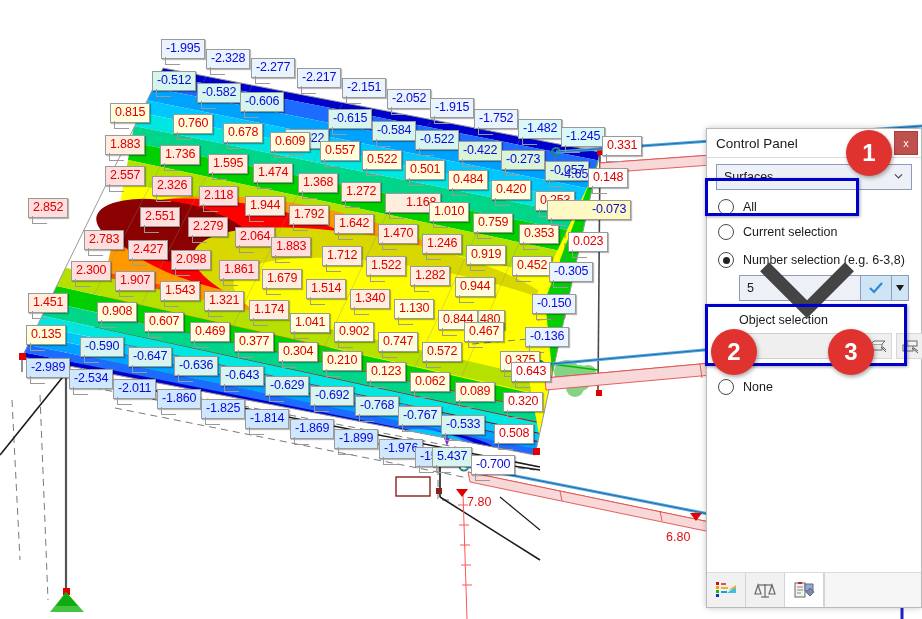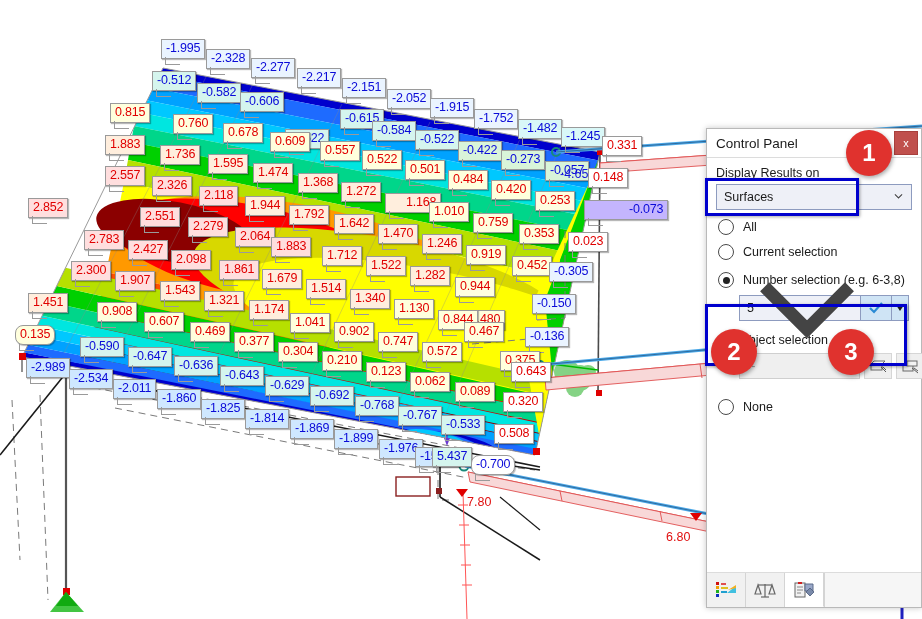--- a/index.html
+++ b/index.html
@@ -299,21 +299,21 @@
         <div class="vlabel neg" style="left: 342px; top: 78px; background: rgb(234, 244, 255);">-2.151<span class="leader"></span></div>
         <div class="vlabel neg" style="left: 387px; top: 89px; background: rgb(234, 244, 255);">-2.052<span class="leader"></span></div>
         <div class="vlabel neg" style="left: 430px; top: 98px; background: rgb(234, 244, 255);">-1.915<span class="leader"></span></div>
         <div class="vlabel neg" style="left: 474px; top: 109px; background: rgb(234, 244, 255);">-1.752<span class="leader"></span></div>
         <div class="vlabel neg" style="left: 518px; top: 119px; background: rgb(217, 248, 248);">-1.482<span class="leader"></span></div>
         <div class="vlabel neg" style="left: 561px; top: 127px; background: rgb(217, 248, 248);">-1.245<span class="leader"></span></div>
         <div class="vlabel neg" style="left: 152px; top: 71px; background: rgb(213, 245, 238);">-0.512<span class="leader"></span></div>
         <div class="vlabel neg" style="left: 197px; top: 83px; background: rgb(213, 245, 238);">-0.582<span class="leader"></span></div>
         <div class="vlabel neg" style="left: 240px; top: 92px; background: rgb(213, 245, 238);">-0.606<span class="leader"></span></div>
         <div class="vlabel neg" style="left: 285px; top: 101px; background: rgb(213, 245, 238); margin-top: 28px;">-0.622<span class="leader"></span></div>
-        <div class="vlabel neg" style="left: 328px; top: 109px; background: rgb(213, 245, 238); margin-left: 12px;">-0.615<span class="leader"></span></div>
+        <div class="vlabel neg" style="left: 328px; top: 109px; background: rgb(213, 245, 238);">-0.615<span class="leader"></span></div>
         <div class="vlabel neg" style="left: 372px; top: 121px; background: rgb(213, 245, 238);">-0.584<span class="leader"></span></div>
         <div class="vlabel neg" style="left: 415px; top: 130px; background: rgb(213, 245, 238);">-0.522<span class="leader"></span></div>
         <div class="vlabel neg" style="left: 458px; top: 141px; background: rgb(217, 244, 217);">-0.422<span class="leader"></span></div>
         <div class="vlabel neg" style="left: 501px; top: 150px; background: rgb(217, 244, 217);">-0.273<span class="leader"></span></div>
         <div class="vlabel neg" style="left: 545px; top: 161px; background: rgb(217, 244, 217);">-0.057<span class="leader"></span></div>
         <div class="vlabel pos" style="left: 110px; top: 103px; background: rgb(255, 255, 221);">0.815<span class="leader"></span></div>
         <div class="vlabel pos" style="left: 173px; top: 114px; background: rgb(255, 255, 221);">0.760<span class="leader"></span></div>
         <div class="vlabel pos" style="left: 223px; top: 123px; background: rgb(255, 255, 221);">0.678<span class="leader"></span></div>
         <div class="vlabel pos" style="left: 270px; top: 132px; background: rgb(255, 255, 221);">0.609<span class="leader"></span></div>
         <div class="vlabel pos" style="left: 320px; top: 141px; background: rgb(255, 255, 221);">0.557<span class="leader"></span></div>
@@ -371,21 +371,21 @@
         <div class="vlabel neg" style="left: 525px; top: 327px; background: rgb(234, 244, 255);">-0.136<span class="leader"></span></div>
         <div class="vlabel pos" style="left: 28px; top: 293px; background: rgb(255, 238, 221);">1.451<span class="leader"></span></div>
         <div class="vlabel pos" style="left: 97px; top: 302px; background: rgb(255, 255, 221);">0.908<span class="leader"></span></div>
         <div class="vlabel pos" style="left: 144px; top: 312px; background: rgb(255, 255, 221);">0.607<span class="leader"></span></div>
         <div class="vlabel pos" style="left: 190px; top: 322px; background: rgb(255, 255, 221);">0.469<span class="leader"></span></div>
         <div class="vlabel pos" style="left: 290px; top: 313px; background: rgb(255, 255, 221);">1.041<span class="leader"></span></div>
         <div class="vlabel pos" style="left: 334px; top: 322px; background: rgb(255, 255, 221);">0.902<span class="leader"></span></div>
         <div class="vlabel pos" style="left: 378px; top: 332px; background: rgb(255, 255, 221);">0.747<span class="leader"></span></div>
         <div class="vlabel pos" style="left: 422px; top: 342px; background: rgb(255, 255, 221);">0.572<span class="leader"></span></div>
         <div class="vlabel pos" style="left: 464px; top: 322px; background: rgb(255, 255, 221);">0.467<span class="leader"></span></div>
-        <div class="vlabel pos" style="left: 15px; top: 325px; background: rgb(255, 255, 221); border-radius: 8px;">0.135<span class="leader"></span></div>
+        <div class="vlabel pos" style="left: 26px; top: 325px; background: rgb(255, 255, 221);">0.135<span class="leader"></span></div>
         <div class="vlabel pos" style="left: 234px; top: 332px; background: rgb(255, 255, 221);">0.377<span class="leader"></span></div>
         <div class="vlabel pos" style="left: 278px; top: 342px; background: rgb(255, 255, 221);">0.304<span class="leader"></span></div>
         <div class="vlabel pos" style="left: 322px; top: 351px; background: rgb(255, 255, 221);">0.210<span class="leader"></span></div>
         <div class="vlabel pos" style="left: 366px; top: 362px; background: rgb(255, 255, 221);">0.123<span class="leader"></span></div>
         <div class="vlabel pos" style="left: 410px; top: 372px; background: rgb(255, 255, 221);">0.062<span class="leader"></span></div>
         <div class="vlabel pos" style="left: 455px; top: 382px; background: rgb(255, 255, 221);">0.089<span class="leader"></span></div>
         <div class="vlabel pos" style="left: 500px; top: 351px; background: rgb(255, 255, 221);">0.375<span class="leader"></span></div>
         <div class="vlabel neg" style="left: 80px; top: 337px; background: rgb(213, 245, 238);">-0.590<span class="leader"></span></div>
         <div class="vlabel neg" style="left: 128px; top: 347px; background: rgb(213, 245, 238);">-0.647<span class="leader"></span></div>
         <div class="vlabel neg" style="left: 174px; top: 356px; background: rgb(213, 245, 238);">-0.636<span class="leader"></span></div>
@@ -401,47 +401,46 @@
         <div class="vlabel neg" style="left: 157px; top: 389px; background: rgb(207, 232, 255);">-1.860<span class="leader"></span></div>
         <div class="vlabel neg" style="left: 201px; top: 399px; background: rgb(207, 232, 255);">-1.825<span class="leader"></span></div>
         <div class="vlabel neg" style="left: 245px; top: 409px; background: rgb(207, 232, 255);">-1.814<span class="leader"></span></div>
         <div class="vlabel neg" style="left: 290px; top: 419px; background: rgb(207, 232, 255);">-1.869<span class="leader"></span></div>
         <div class="vlabel neg" style="left: 334px; top: 429px; background: rgb(207, 232, 255);">-1.899<span class="leader"></span></div>
         <div class="vlabel neg" style="left: 379px; top: 439px; background: rgb(207, 232, 255);">-1.976<span class="leader"></span></div>
         <div class="vlabel neg" style="left: 415px; top: 447px; background: rgb(207, 232, 255);">-15.35<span class="leader"></span></div>
         <div class="vlabel neg" style="left: 432px; top: 447px; background: rgb(213, 245, 238);">5.437<span class="leader"></span></div>
         <div class="vlabel pos" style="left: 602px; top: 136px; background: rgb(255, 255, 255);">0.331<span class="leader"></span></div>
         <div class="vlabel pos" style="left: 588px; top: 168px; background: rgb(255, 255, 255);">0.148<span class="leader"></span></div>
-        <div class="vlabel neg" style="left: 584px; top: 200px; background: #c4b5fd; padding-left: 44px;">-0.073<span class="leader"></span></div>
+        <div class="vlabel neg" style="left: 547px; top: 200px; background: #fef9c3; padding-left: 44px;">-0.073<span class="leader"></span></div>
         <div class="vlabel pos" style="left: 568px; top: 232px; background: rgb(255, 255, 255);">0.023<span class="leader"></span></div>
         <div class="vlabel pos" style="left: 511px; top: 362px; background: rgb(255, 255, 255);">0.643<span class="leader"></span></div>
         <div class="vlabel pos" style="left: 503px; top: 392px; background: rgb(255, 255, 255);">0.320<span class="leader"></span></div>
         <div class="vlabel pos" style="left: 494px; top: 424px; background: rgb(255, 255, 255);">0.508<span class="leader"></span></div>
-        <div class="vlabel neg" style="left: 471px; top: 455px; background: rgb(255, 255, 255); border-radius: 8px;">-0.700<span class="leader"></span></div>
+        <div class="vlabel neg" style="left: 471px; top: 455px; background: rgb(255, 255, 255);">-0.700<span class="leader"></span></div>
       </div>
 
     <div id="dim-labels">
         <div class="plain" style="left: 467px; top: 496px; color: rgb(224, 16, 16);">7.80</div>
         <div class="plain" style="left: 666px; top: 531px; color: rgb(224, 16, 16);">6.80</div>
         <div class="plain" style="left: 560px; top: 168px; color: rgb(20, 20, 220);">-4.65</div>
       </div>
   </div>
 
   <div id="control-panel">
 
     <div class="cp-title">
       <span>Control Panel</span>
       <div class="cp-close">
         <span>x</span>
       </div>
     </div>
 
     <div class="cp-body">
 
-      <div class="cp-sublabel">Display Results on</div>
 
       <div class="combo">
         <span>Surfaces</span>
         <svg class="chev" viewBox="0 0 10 10">
           <path d="M1 3 L5 7 L9 3" fill="none" stroke="#444" stroke-width="1.2"></path>
         </svg>
       </div>
 
       <div class="hl-box" style="left:-2px;top:20px;width:148px;height:32px;"></div>
 

